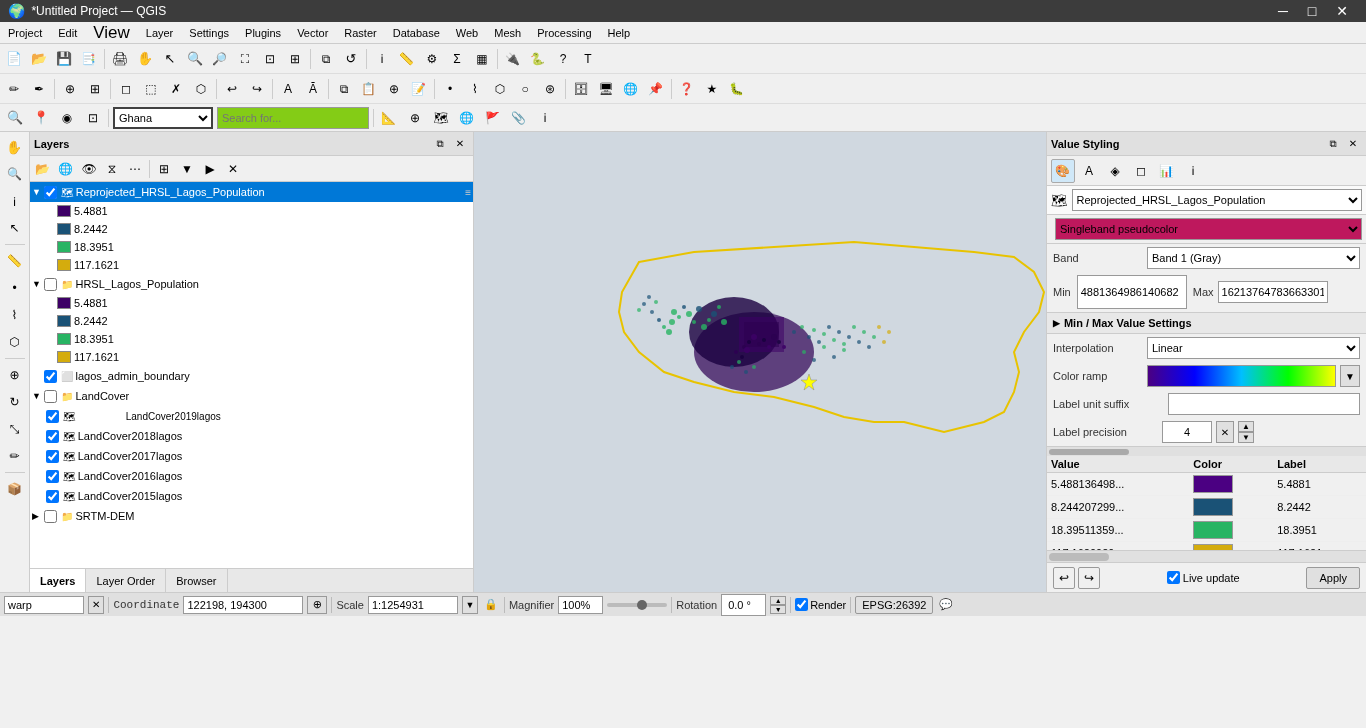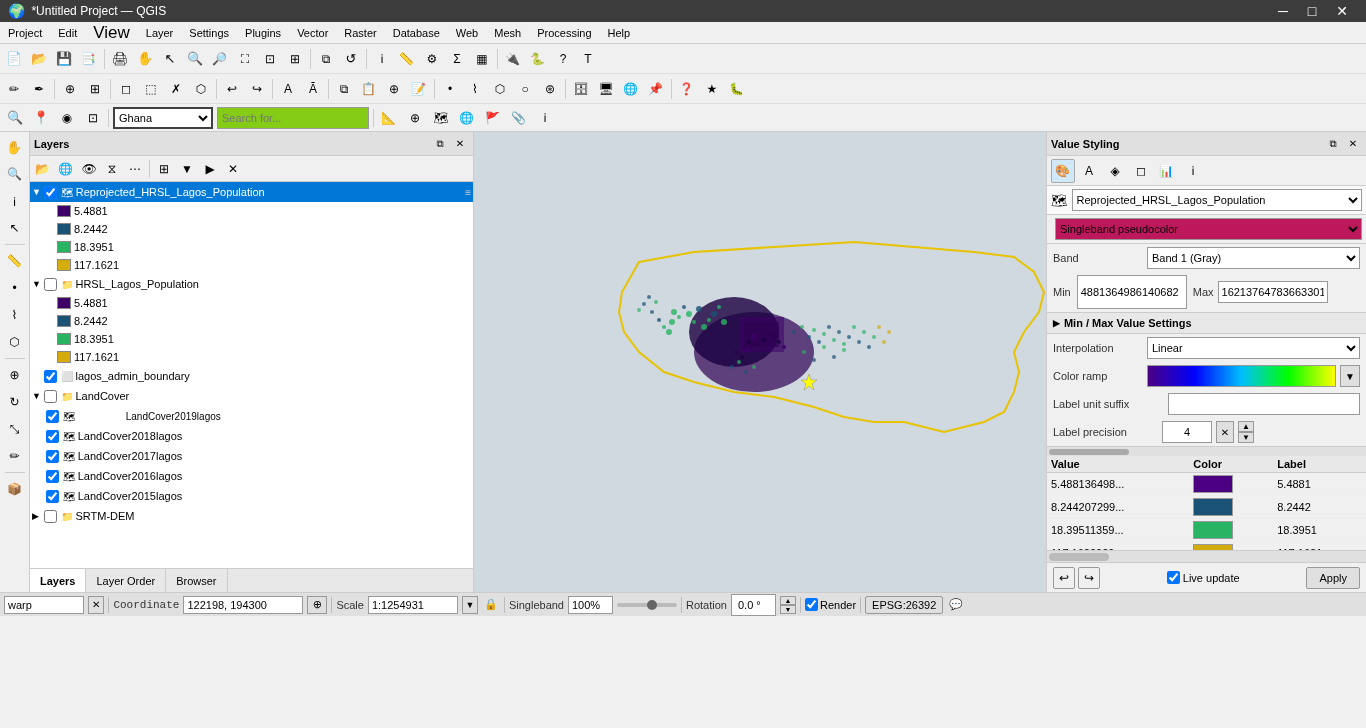--- a/index.html
+++ b/index.html
@@ -511,21 +511,21 @@
   <div style="width:1px;height:16px;background:#bbb;"></div>
   <span style="color:#333;font-family:Liberation Mono, monospace;">Coordinate</span>
   <input type="text" style="width: 120px; height: 18px; font-size: 11px; border: 1px solid rgb(153, 153, 153); background: rgb(255, 255, 255); padding: 0px 3px;" value="122198, 194300">
   <button style="width:20px;height:18px;font-size:11px;border:1px solid #999;background:#e0e0e0;cursor:pointer;">⊕</button>
   <div style="width:1px;height:16px;background:#bbb;"></div>
   <span style="color:#333;">Scale</span>
   <input type="text" style="width: 90px; height: 18px; font-size: 11px; border: 1px solid rgb(153, 153, 153); background: rgb(255, 255, 255); padding: 0px 3px;" value="1:1254931">
   <button style="width:16px;height:18px;font-size:9px;border:1px solid #999;background:#e0e0e0;cursor:pointer;">▼</button>
   <button style="width:18px;height:18px;font-size:11px;border:none;background:none;cursor:pointer;">🔒</button>
   <div style="width:1px;height:16px;background:#bbb;"></div>
-  <span style="color:#333;">Singleband</span>
+  <span style="color:#333;">Magnifier</span>
   <input type="text" style="width: 45px; height: 18px; font-size: 11px; border: 1px solid rgb(153, 153, 153); background: rgb(255, 255, 255); padding: 0px 3px;" value="100%">
   <div style="width:60px;height:4px;background:#bbb;border-radius:2px;position:relative;cursor:pointer;">
     <div style="width:10px;height:10px;background:#666;border-radius:50%;position:absolute;top:-3px;left:30px;cursor:pointer;"></div>
   </div>
   <div style="width:1px;height:16px;background:#bbb;"></div>
   <span style="color:#333;">Rotation</span>
   <input type="text" style="width: 45px; height: 22px; font-size: 11px; border: 1px solid rgb(153, 153, 153); background: rgb(255, 255, 255); padding: 0px 6px;" value="0.0 °">
   <div style="display:flex;flex-direction:column;">
     <button style="width:16px;height:9px;font-size:7px;border:1px solid #999;background:#e0e0e0;cursor:pointer;line-height:1;display:flex;align-items:center;justify-content:center;">▲</button>
     <button style="width:16px;height:9px;font-size:7px;border:1px solid #999;background:#e0e0e0;cursor:pointer;line-height:1;display:flex;align-items:center;justify-content:center;">▼</button>

